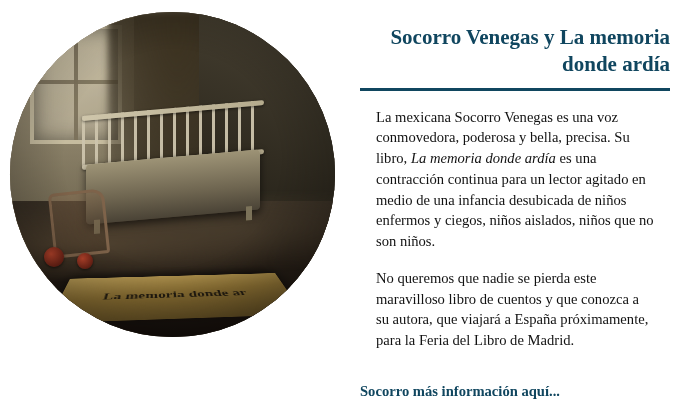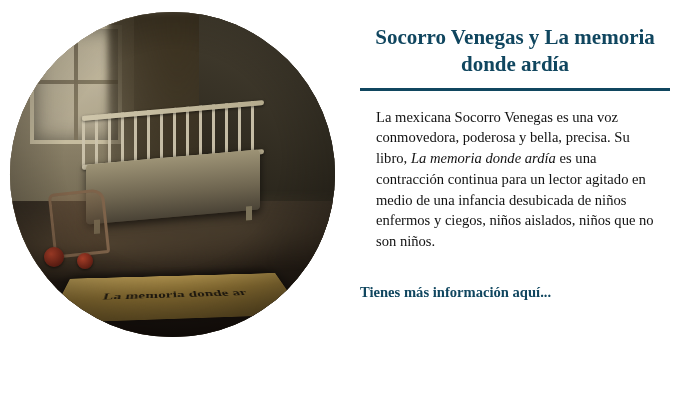--- a/index.html
+++ b/index.html
@@ -225,21 +225,21 @@
     left: 360px;
     top: 24px;
     width: 310px;
   }
   .headline {
     color: #10465f;
     font-family: "Liberation Serif", serif;
     font-weight: bold;
     font-size: 21px;
     line-height: 1.28;
-    text-align: center;
+    text-align: right;
     margin: 0 0 10px 0;
   }
   .rule {
     height: 3px;
     background: #10465f;
     width: 100%;
     margin: 4px 0 12px 0;
   }
   .body-copy {
     color: #121212;
@@ -301,17 +301,20 @@
     </div>
   </div>
 
   <div class="content">
     <h1 class="headline">Socorro Venegas y La memoria donde ardía</h1>
     <div class="rule"></div>
 
     <p class="body-copy para">
       <span>La mexicana Socorro Venegas es una voz conmovedora, poderosa y bella, precisa. Su libro, </span><em>La memoria donde ardía</em><span> es una contracción continua para un lector agitado en medio de una infancia desubicada de niños enfermos y ciegos, niños aislados, niños que no son niños.</span>
     </p>
-
-    <a class="cta" href="#">Tienes más información aquí...</a>
+    <p class="body-copy para">
+      <span>No queremos que nadie se pierda este maravilloso libro de cuentos y que conozca a su autora, que viajará a España próximamente, para la Feria del Libro de Madrid.</span>
+    </p>
+
+    <a class="cta" href="#">Socorro más información aquí...</a>
   </div>
 
 </div>
 
 </body></html>

